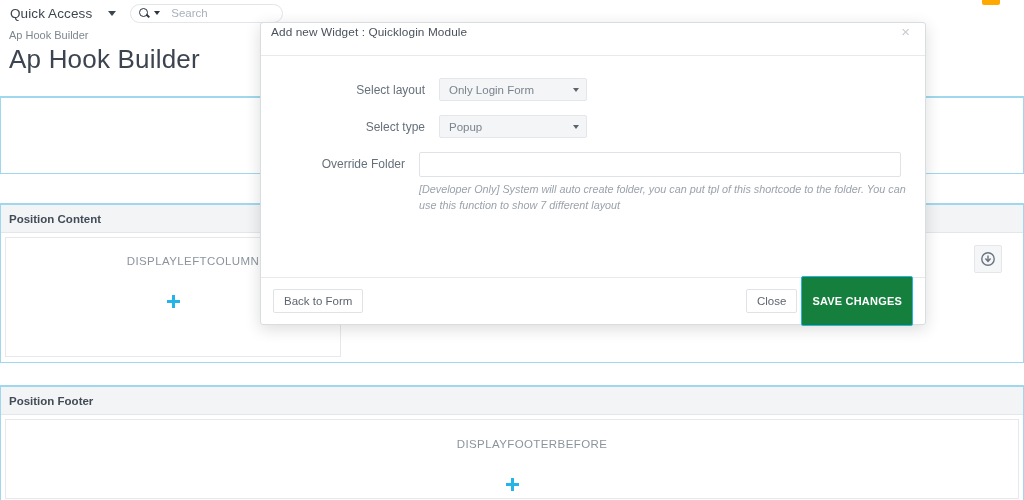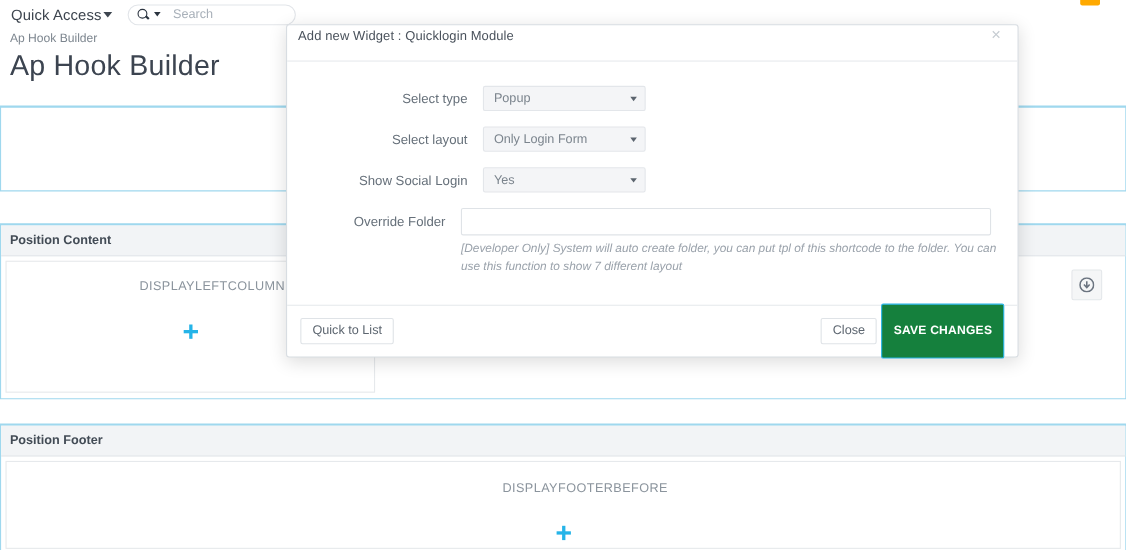--- a/index.html
+++ b/index.html
@@ -14,21 +14,21 @@
   .page { position: relative; width: 1024px; height: 500px; background: #ffffff; }
 
   
   .topbar {
     position: absolute; top: 0; left: 0; width: 1024px; height: 26px;
     background: #ffffff;
     display: flex; align-items: center; padding-left: 10px;
   }
   .quick-access {
     font-size: 13.5px; color: #3d454f; letter-spacing: .1px;
-    display: flex; align-items: center; gap: 2px; cursor: pointer;
+    display: flex; align-items: center; gap: 16px; cursor: pointer;
   }
   .caret-down {
     width: 0; height: 0; border-left: 4px solid transparent;
     border-right: 4px solid transparent; border-top: 5px solid #3d454f;
     display: inline-block;
   }
   .search-box {
     margin-left: 14px; width: 153px; height: 19px;
     border: 1px solid #e2e5e9; border-radius: 10px; background: #fff;
     display: flex; align-items: center; padding: 0 8px; gap: 3px;
@@ -217,63 +217,54 @@
     </div>
   </div>
 
   <div class="modal">
     <div class="modal-header">
       <div class="modal-title">Add new Widget : Quicklogin Module</div>
       <div class="modal-close">×</div>
     </div>
 
     <div class="modal-body">
+
+      <div class="form-row">
+        <div class="form-label">Select layout</div>
+        <div class="form-field">
+          <div class="select-ctl">
+            <span>Only Login Form</span>
+            <span class="sel-caret"></span>
+          </div>
+        </div>
+      </div>
 
       <div class="form-row">
         <div class="form-label">Select type</div>
         <div class="form-field">
           <div class="select-ctl">
             <span>Popup</span>
             <span class="sel-caret"></span>
           </div>
         </div>
       </div>
 
-      <div class="form-row">
-        <div class="form-label">Select layout</div>
-        <div class="form-field">
-          <div class="select-ctl">
-            <span>Only Login Form</span>
-            <span class="sel-caret"></span>
-          </div>
-        </div>
-      </div>
-
-      <div class="form-row">
-        <div class="form-label">Show Social Login</div>
-        <div class="form-field">
-          <div class="select-ctl">
-            <span>Yes</span>
-            <span class="sel-caret"></span>
-          </div>
-        </div>
-      </div>
 
       <div class="form-row">
         <div class="form-label">Override Folder</div>
         <div class="form-field">
           <input class="text-ctl" type="text" value="" style="">
           <div class="help-text">[Developer Only] System will auto create folder, you can put tpl of this shortcode to the folder. You can use this function to show 7 different layout</div>
         </div>
       </div>
 
     </div>
 
     <div class="modal-footer">
-      <button class="btn">Quick to List</button>
+      <button class="btn">Back to Form</button>
       <div class="footer-right">
         <button class="btn">Close</button>
         <button class="btn-primary">SAVE CHANGES</button>
       </div>
     </div>
   </div>
 
 </div>
 
 </body></html>

